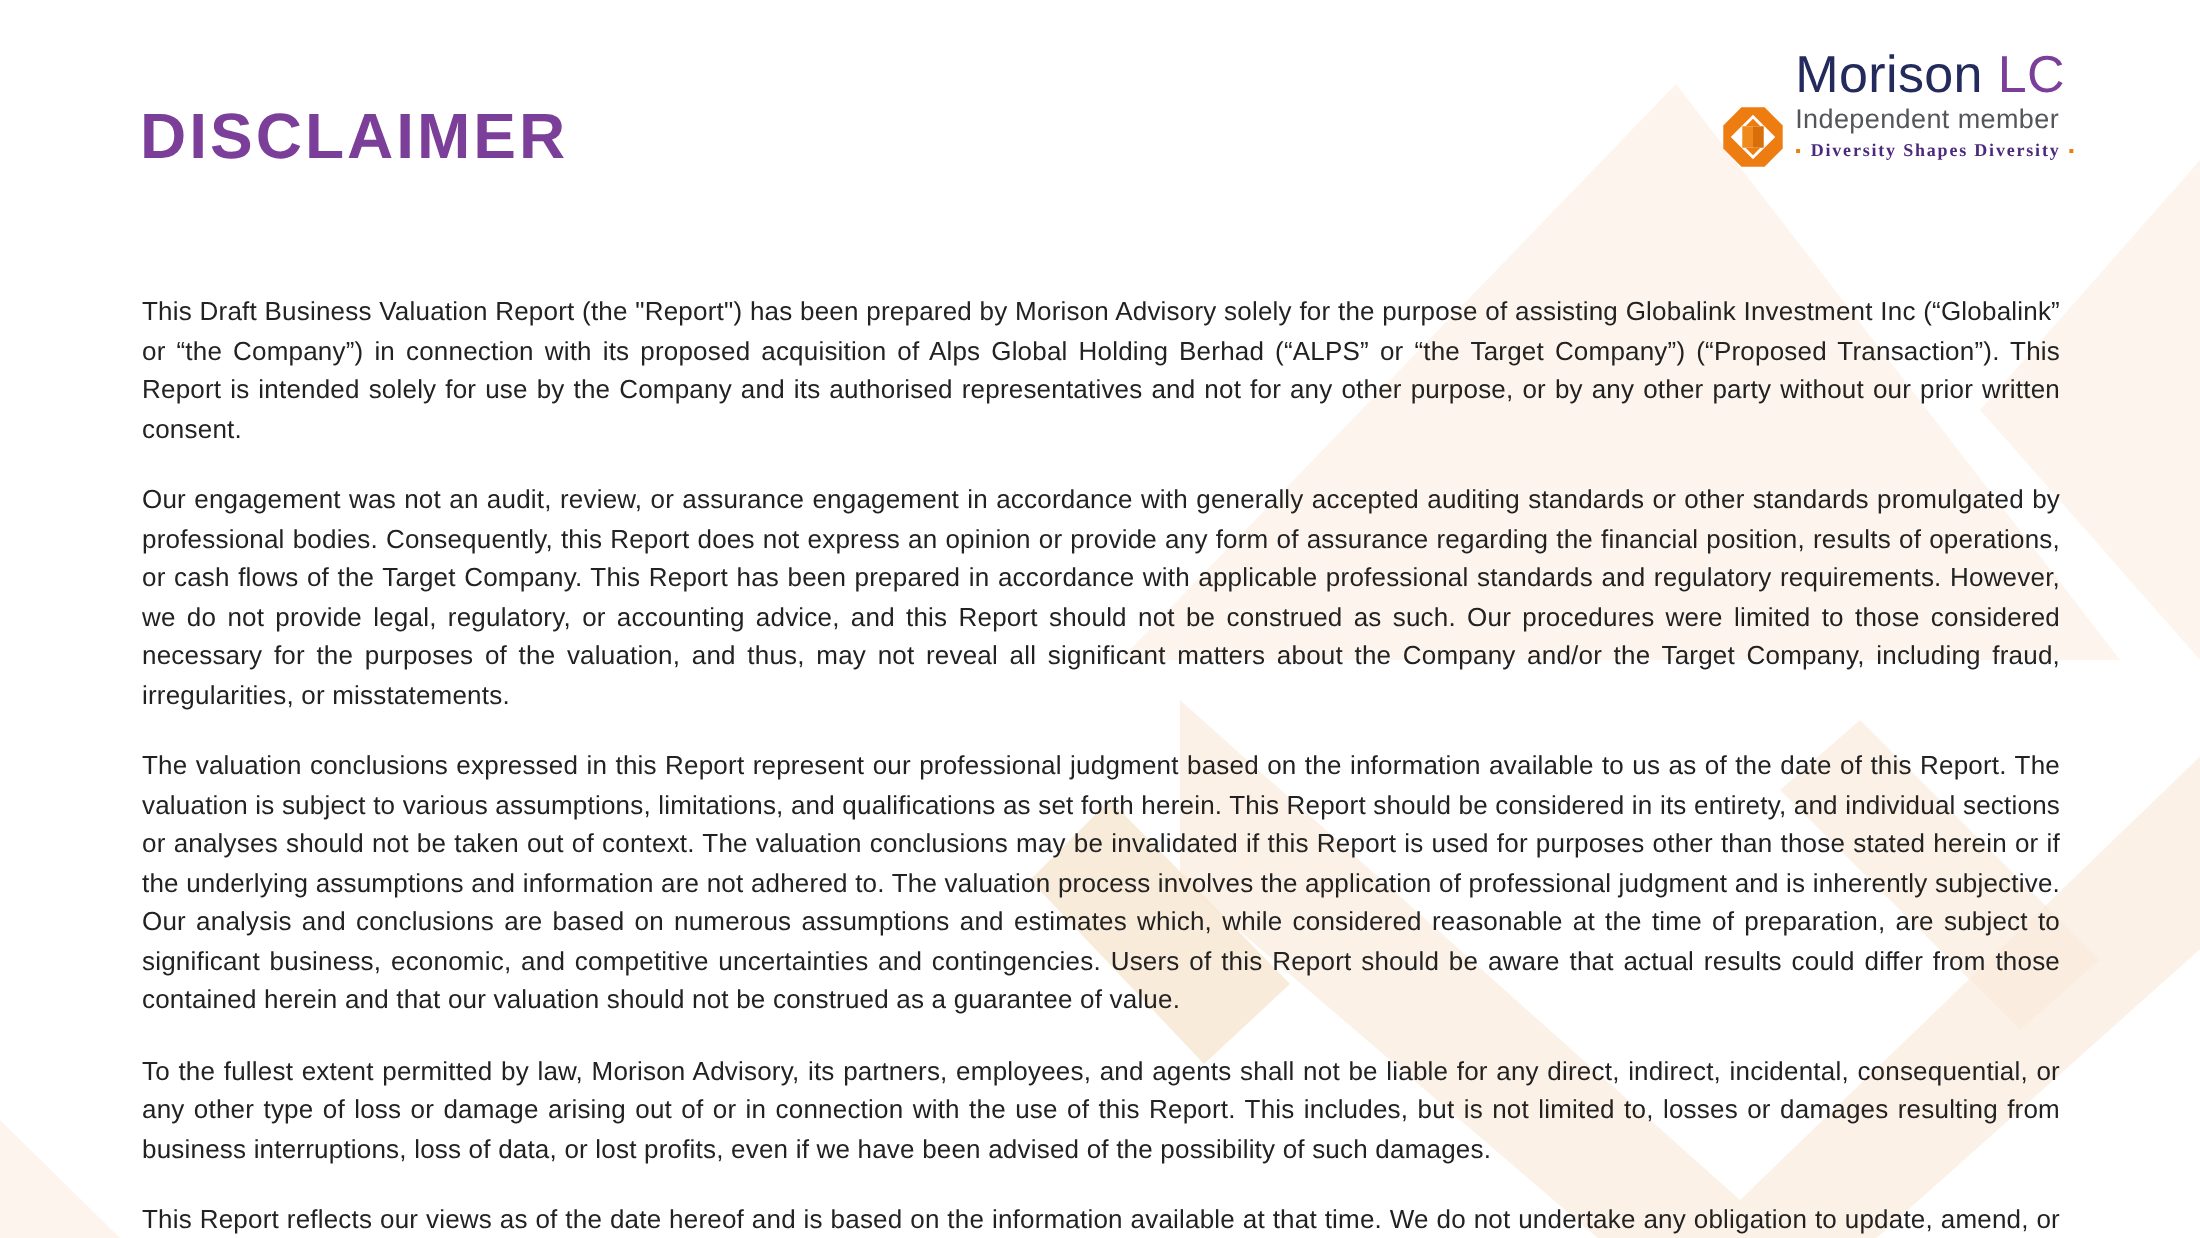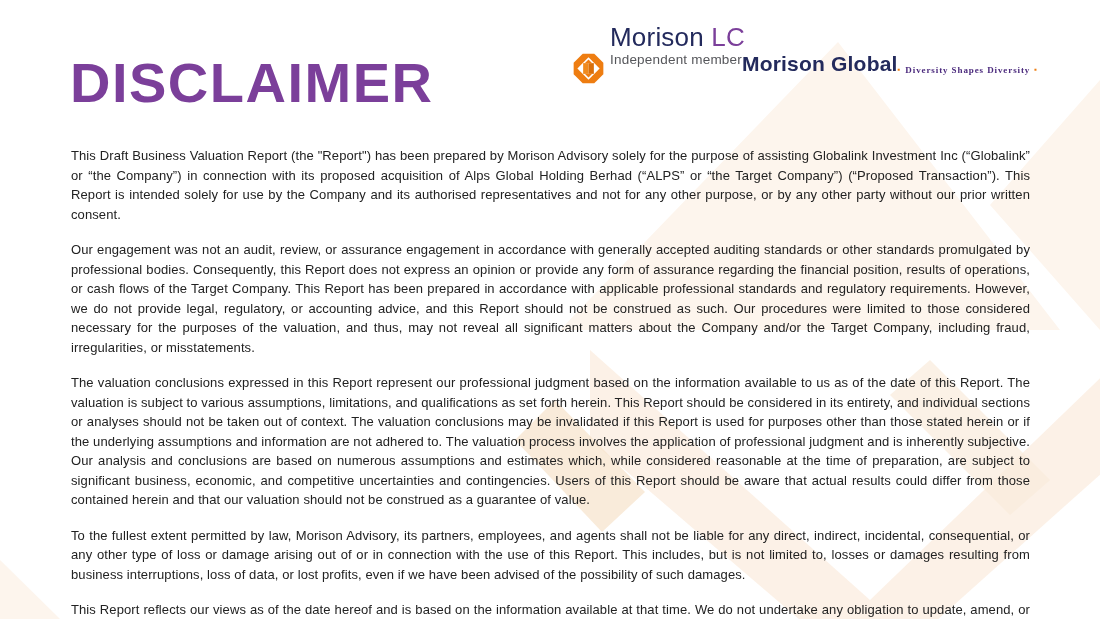--- a/index.html
+++ b/index.html
@@ -16,21 +16,21 @@
     position: absolute;
     left: 0; top: 0;
     width: 1100px; height: 619px;
     pointer-events: none;
   }
   .title {
     position: absolute;
     left: 70px;
     top: 50px;
     margin: 0;
-    font-size: 56px;
+    font-size: 32px;
     font-weight: 800;
     letter-spacing: 1.5px;
     color: #7B3F9A;
     font-family: "Liberation Sans", "DejaVu Sans", sans-serif;
   }
   .logo {
     position: absolute;
     right: 62px;
     top: 22px;
     display: grid;
@@ -51,20 +51,21 @@
     grid-column: 1;
     grid-row: 2;
     align-self: center;
     width: 33px; height: 33px;
     display: block;
   }
   .logo-col {
     grid-column: 2;
     grid-row: 2;
     display: flex;
+    flex-direction: column;
   }
   .logo-membership {
     font-size: 13.5px;
     color: #55565A;
     line-height: 16px;
     letter-spacing: 0.2px;
     white-space: nowrap;
   }
   .logo-network {
     font-size: 21px;
@@ -128,21 +129,20 @@
     <svg class="logo-icon" viewBox="0 0 40 40" xmlns="http://www.w3.org/2000/svg">
       <polygon points="13,2 27,2 38,13 38,27 27,38 13,38 2,27 2,13" fill="#EE7D11"></polygon>
       <polygon points="20,6.5 33.5,20 20,33.5 6.5,20" fill="#ffffff"></polygon>
       <polygon points="13.5,13.5 20,13.5 20,26.5 13.5,26.5" fill="#F08A1D"></polygon>
       <polygon points="20,13.5 26.5,13.5 26.5,26.5 20,26.5" fill="#D96F0A"></polygon>
       <polygon points="20,9 24.5,13.5 15.5,13.5" fill="#EE7D11"></polygon>
       <polygon points="20,31 15.5,26.5 24.5,26.5" fill="#EE7D11"></polygon>
     </svg>
     <div class="logo-col">
       <div class="logo-membership">Independent member</div>
-      <div class="logo-network">Morison Global</div>
       <div class="logo-tagline">
         <span class="bullet">▪</span>
         <span>Diversity Shapes Diversity</span>
         <span class="bullet">▪</span>
       </div>
     </div>
   </div>
 
   <main class="content">
     <p>This Draft Business Valuation Report (the "Report") has been prepared by Morison Advisory solely for the purpose of assisting Globalink Investment Inc (“Globalink” or “the Company”) in connection with its proposed acquisition of Alps Global Holding Berhad (“ALPS” or “the Target Company”) (“Proposed Transaction”). This Report is intended solely for use by the Company and its authorised representatives and not for any other purpose, or by any other party without our prior written consent.</p>

